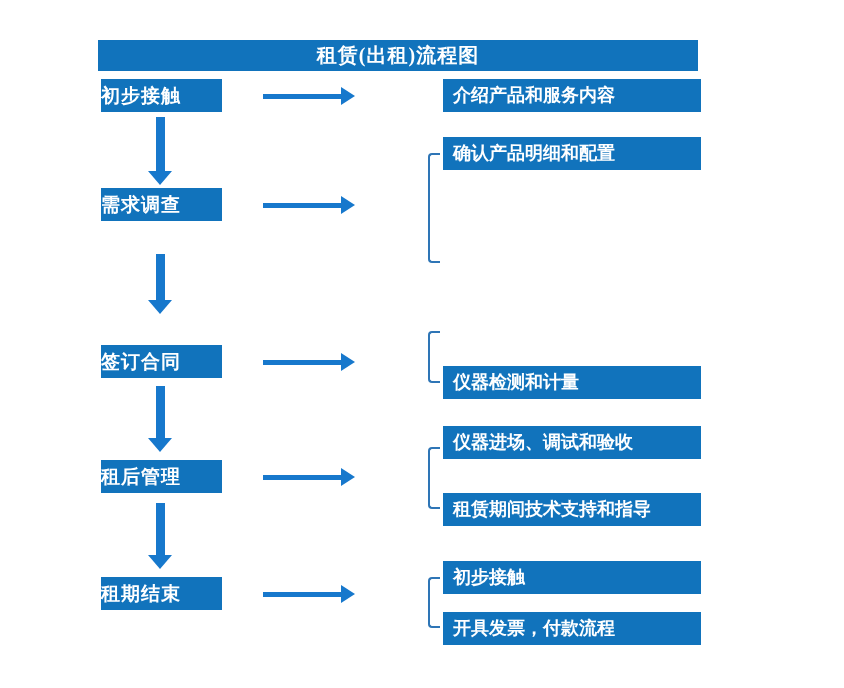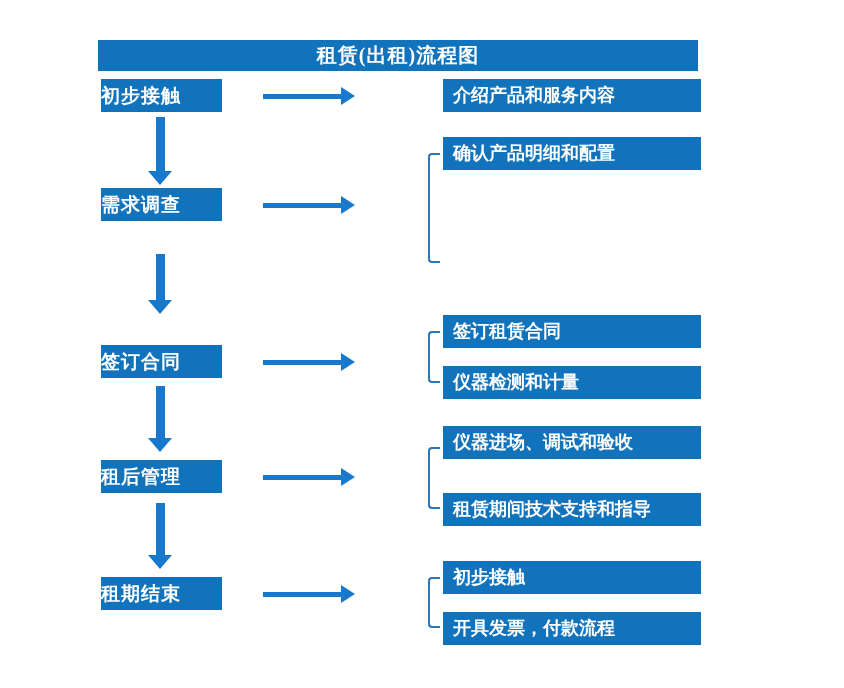--- a/index.html
+++ b/index.html
@@ -154,21 +154,20 @@
 
   <div class="bracket" style="top:153px;height:110px"></div>
   <div class="bracket" style="top:331px;height:52px"></div>
   <div class="bracket" style="top:447px;height:62px"></div>
   <div class="bracket" style="top:577px;height:51px"></div>
 
   <div class="output" style="top:79px">介绍产品和服务内容</div>
 
   <div class="output" style="top:137px">确认产品明细和配置</div>
 
-  <div class="output" style="top:315px">签订租赁合同</div>
   <div class="output" style="top:366px">仪器检测和计量</div>
 
   <div class="output" style="top:426px">仪器进场、调试和验收</div>
   <div class="output" style="top:493px">租赁期间技术支持和指导</div>
 
   <div class="output" style="top:561px">初步接触</div>
   <div class="output" style="top:612px">开具发票，付款流程</div>
 
 </div>
 

